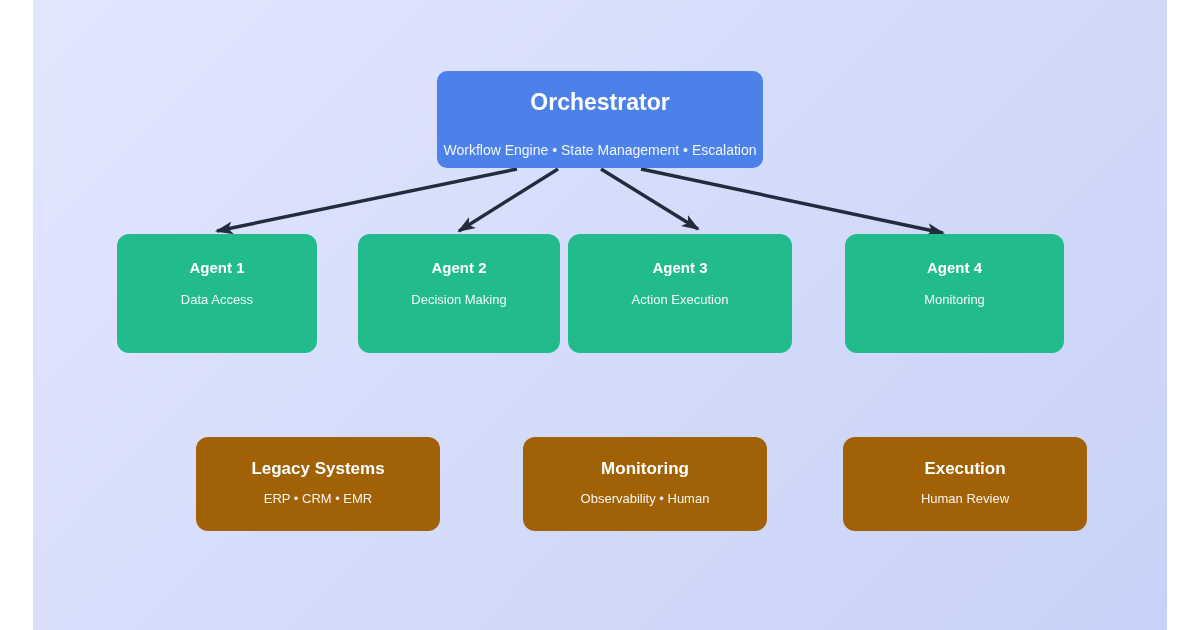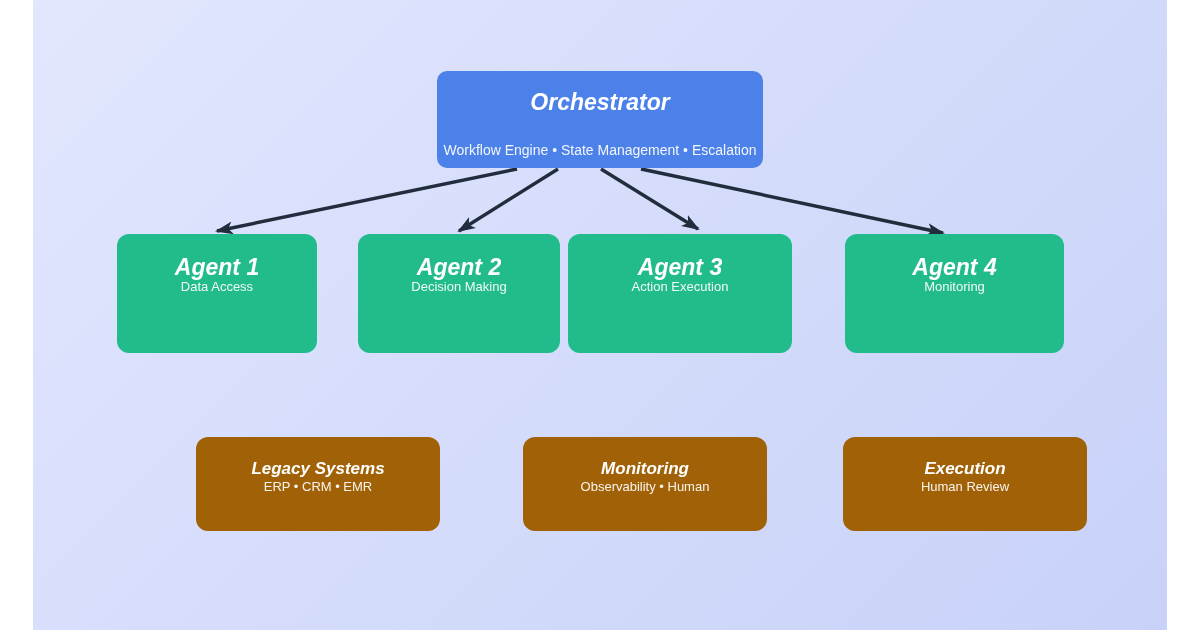--- a/index.html
+++ b/index.html
@@ -25,21 +25,20 @@
     display: flex;
     flex-direction: column;
     align-items: center;
     text-align: center;
     color: #ffffff;
   }
   .node .title {
     font-weight: 700;
     color: #ffffff;
     white-space: nowrap;
-    font-style: italic;
   }
   .node .subtitle {
     color: rgba(255,255,255,0.93);
     white-space: nowrap;
   }
   .orchestrator {
     left: 437px; top: 71px;
     width: 326px; height: 97px;
     background: #4b81e8;
     border-radius: 10px;
@@ -47,31 +46,31 @@
   }
   .orchestrator .title { font-size: 23px; line-height: 26px; }
   .orchestrator .subtitle { font-size: 14px; line-height: 17px; margin-top: 27px; }
   .agent {
     top: 234px;
     height: 119px;
     background: #22bb8c;
     border-radius: 12px;
     padding-top: 22px;
   }
-  .agent .title { font-size: 23px; line-height: 23px; }
-  .agent .subtitle { font-size: 13px; line-height: 16px; margin-top: 0; text-align: right; }
+  .agent .title { font-size: 15px; line-height: 23px; }
+  .agent .subtitle { font-size: 13px; line-height: 16px; margin-top: 13px; text-align: right; }
   .system {
     top: 437px;
     width: 244px; height: 94px;
     background: #a16207;
     border-radius: 12px;
     padding-top: 21px;
   }
   .system .title { font-size: 17px; line-height: 21px; }
-  .system .subtitle { font-size: 13px; line-height: 16px; margin-top: 0; }
+  .system .subtitle { font-size: 13px; line-height: 16px; margin-top: 12px; }
   .arrows-layer {
     position: absolute;
     left: 0; top: 0;
     width: 1200px; height: 630px;
     pointer-events: none;
   }
 </style>
 </head>
 <body>
 

